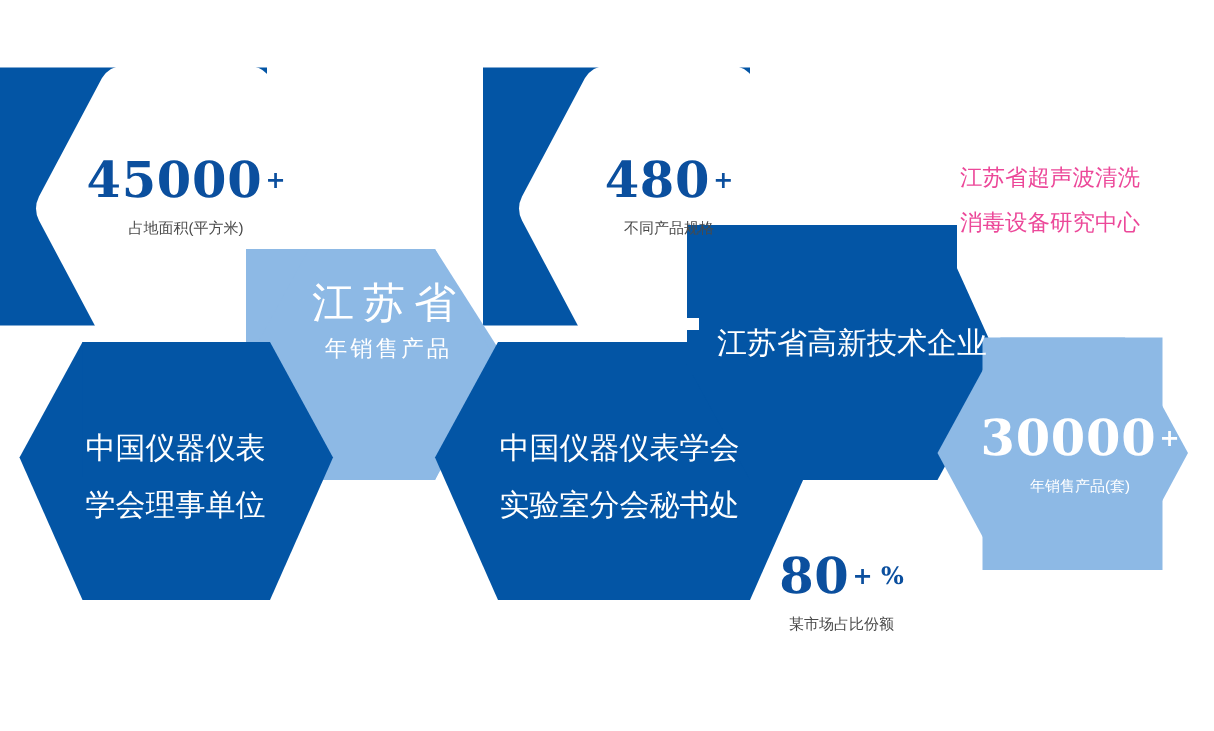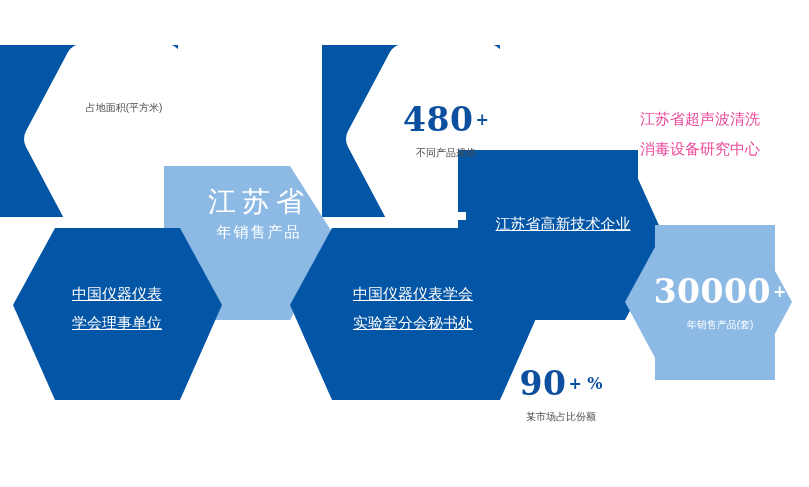--- a/index.html
+++ b/index.html
@@ -49,24 +49,23 @@
     font-family: "Liberation Sans", "DejaVu Sans", sans-serif;
     font-size: 10px;
     margin-top: 3px;
   }
   .navy   { color: #0b4f9e; }
   .white  { color: #ffffff; }
   .grey   { color: #4a4a4a; }
 
   .tag-white {
     font-family: "Liberation Sans", "DejaVu Sans", sans-serif;
-    font-size: 15px;
+    font-size: 20px;
     color: #ffffff;
     line-height: 1.9;
-    text-decoration: underline;
   }
   .tag-grey {
     font-family: "Liberation Sans", "DejaVu Sans", sans-serif;
     font-size: 15px;
     color: #ec4899;
     line-height: 2.0;
   }
   .brand-title {
     font-family: "DejaVu Serif", "Liberation Serif", serif;
     font-size: 28px;
@@ -120,40 +119,43 @@
     <rect x="458" y="150" width="180" height="100" fill="#0355A5"></rect>
 
     <rect x="404" y="212" width="62" height="8" fill="#ffffff"></rect>
 
     <path fill="#8DB9E5" d="M 667,225 L 750,225 L 792,302 L 750,380 L 667,380 L 625,302 Z"></path>
     <rect x="655" y="225" width="120" height="155" fill="#8DB9E5"></rect>
 
   </svg>
 
   <div class="lbl" style="left:24px; top:98px; width:200px;">
+    <div>
+      <span class="big-num navy">45000</span><span class="sup navy">+</span>
+    </div>
     <div class="cap grey">占地面积(平方米)</div>
   </div>
 
   <div class="lbl" style="left:346px; top:98px; width:200px;">
     <div>
       <span class="big-num navy">480</span><span class="sup navy">+</span>
     </div>
     <div class="cap grey">不同产品规格</div>
   </div>
 
   <div class="lbl" style="left:630px; top:270px; width:180px;">
     <div>
       <span class="big-num white">30000</span><span class="sup white">+</span>
     </div>
     <div class="cap white">年销售产品(套)</div>
   </div>
 
   <div class="lbl" style="left:476px; top:362px; width:170px;">
     <div>
-      <span class="big-num navy">90</span><span class="sup navy">+ %</span>
+      <span class="big-num navy">80</span><span class="sup navy">+ %</span>
     </div>
     <div class="cap grey">某市场占比份额</div>
   </div>
 
   <div class="lbl" style="left:164px; top:186px; width:170px;margin-left:10px;">
     <div class="brand-title">江苏省</div>
     <div class="brand-sub">年销售产品</div>
   </div>
 
   <div class="lbl tag-white" style="left:318px; top:280px; width:190px;">

